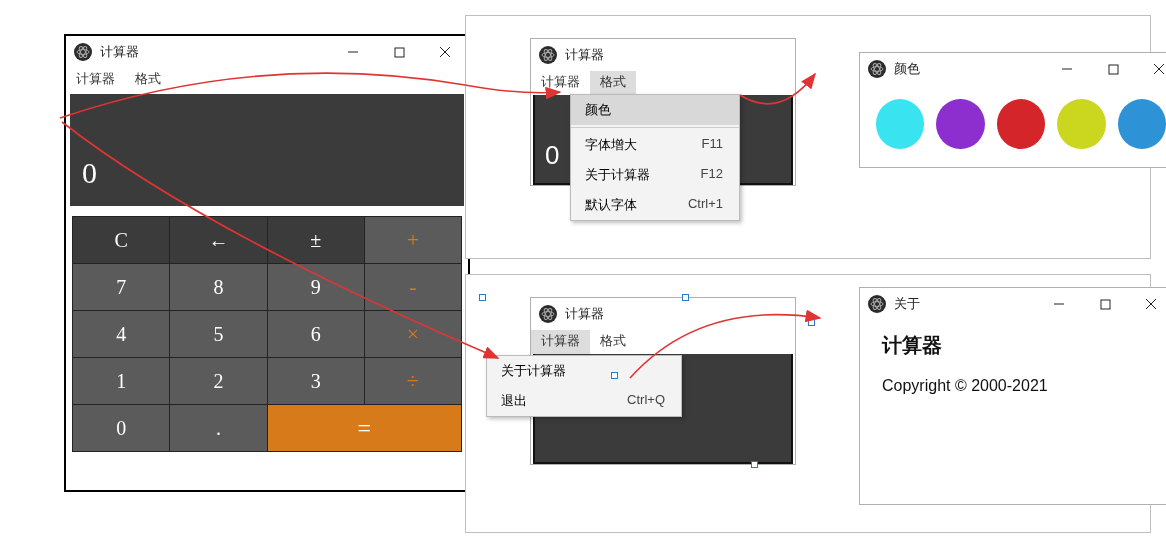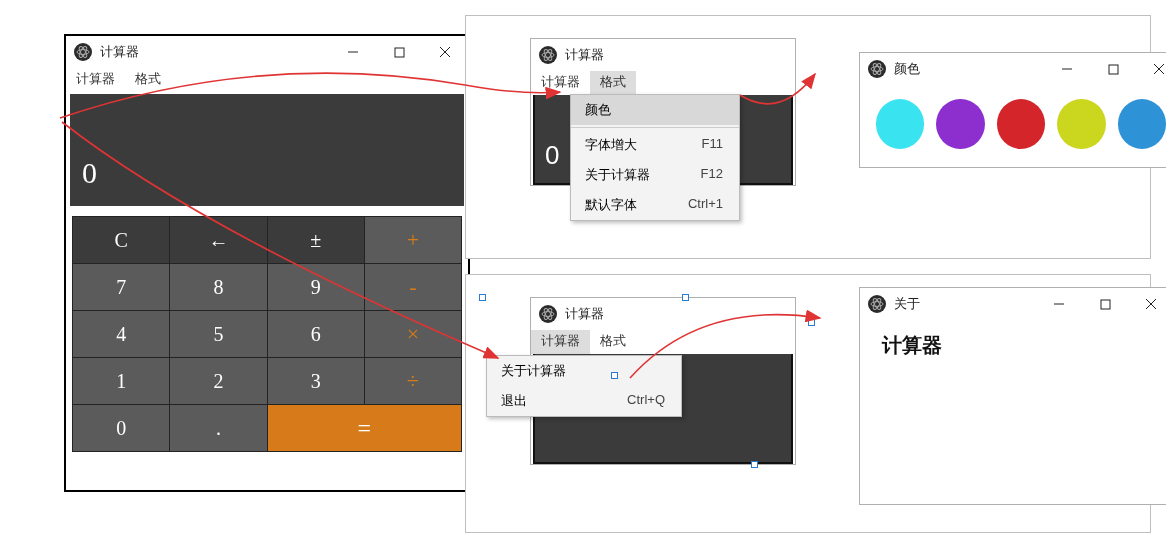--- a/index.html
+++ b/index.html
@@ -277,20 +277,21 @@
         <div class="winbtn">
             <svg width="12" height="12">
               <line x1="1" y1="1" x2="11" y2="11" stroke-width="1"></line>
               <line x1="11" y1="1" x2="1" y2="11" stroke-width="1"></line>
             </svg>
           </div>
       </div>
     </div>
     <div class="content">
       <h3>计算器</h3>
+      <p>Copyright © 2000-2021</p>
     </div>
   </div>
   <div class="handle" style="left:342px; top:44px;"></div>
 </div>
 
 <svg class="arrow" style="left:0; top:0; width:1166px; height:549px;">
   <defs>
     <marker id="ah" markerWidth="10" markerHeight="8" refX="9" refY="4" orient="auto">
       <path d="M0,0 L10,4 L0,8 Z" fill="#e03434"></path>
     </marker>

